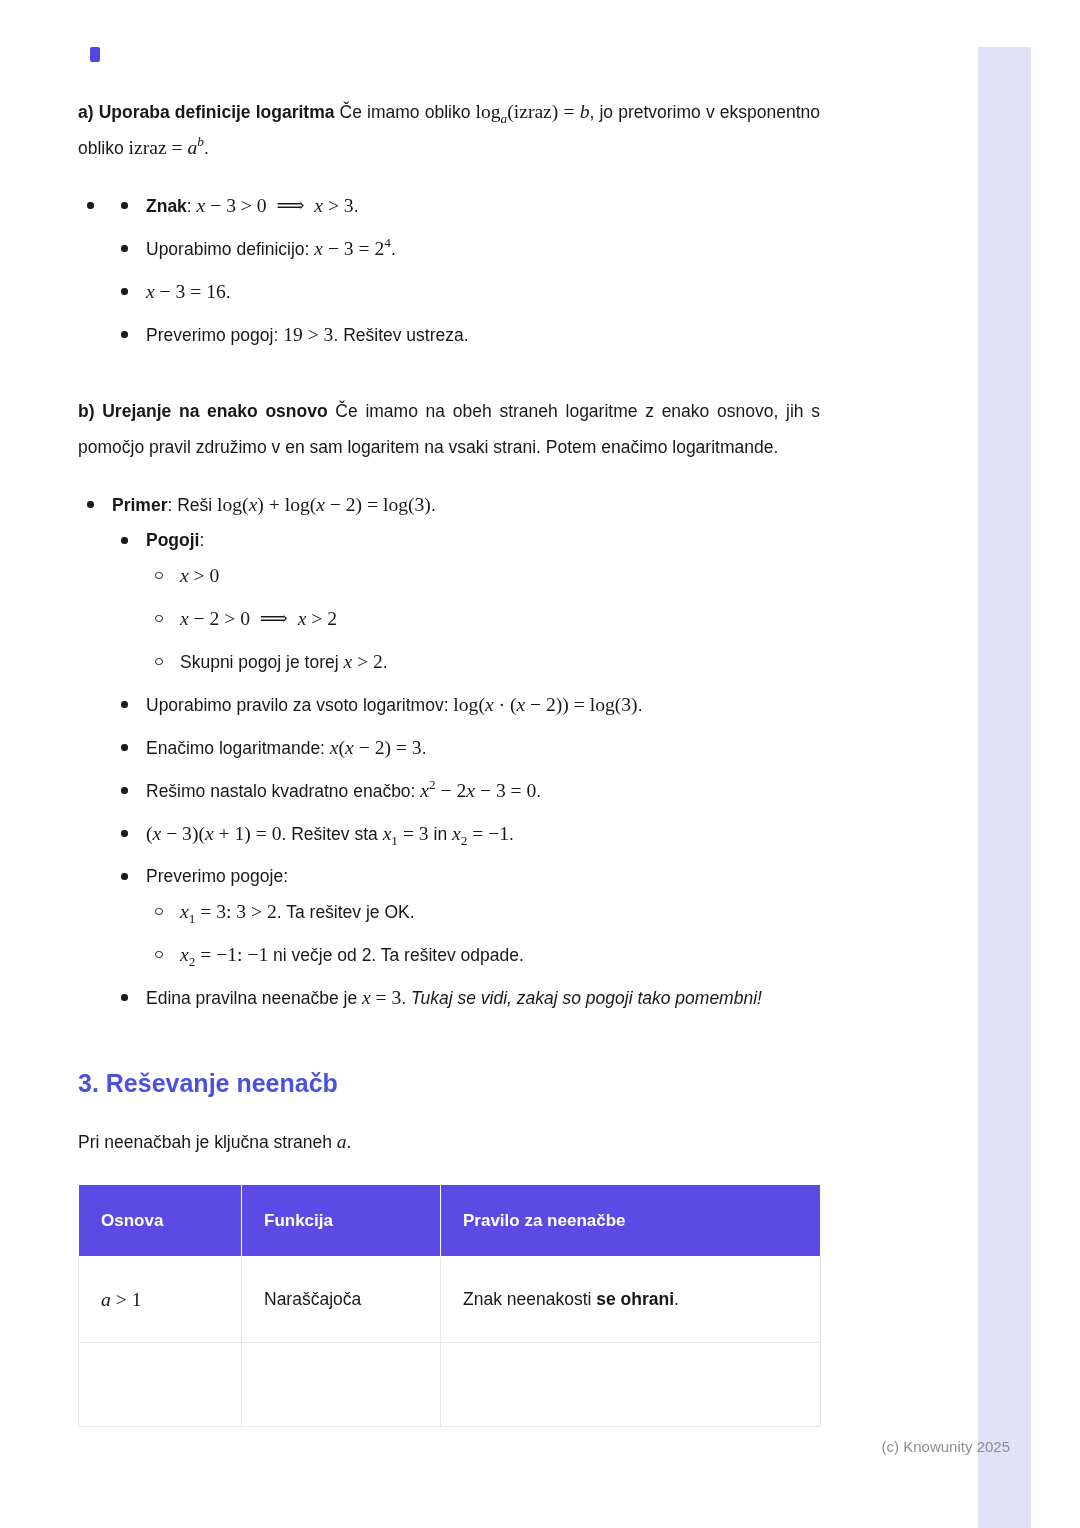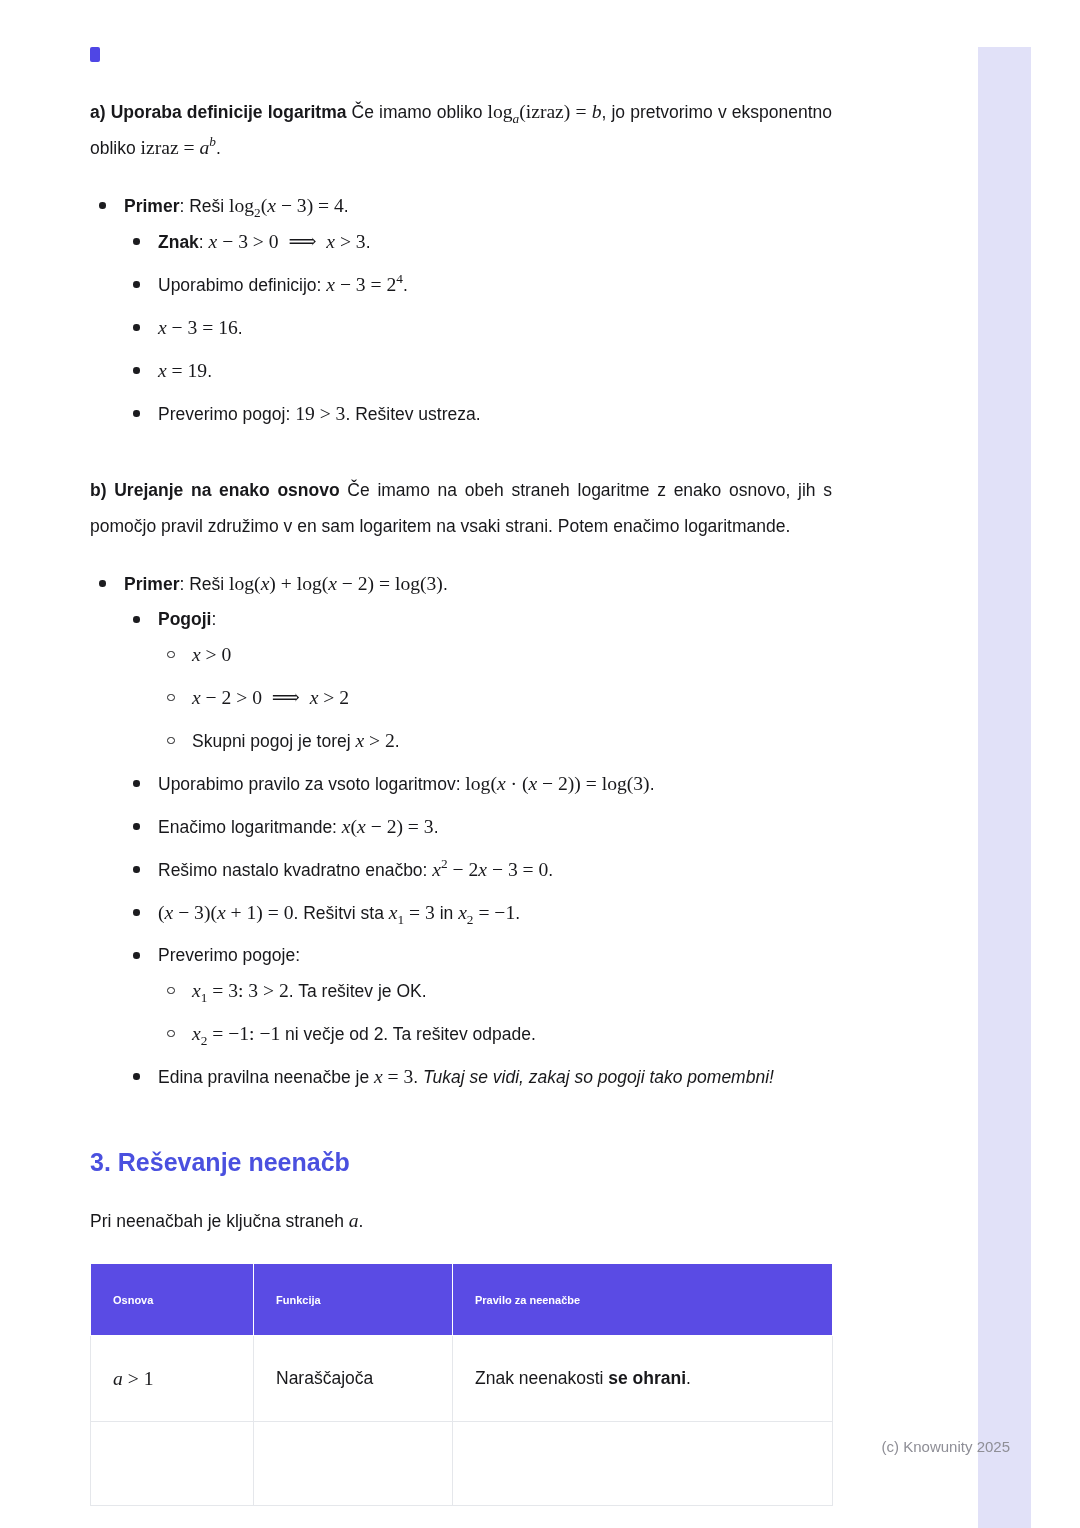--- a/index.html
+++ b/index.html
@@ -18,21 +18,21 @@
   .marker {
     position: absolute;
     left: 90px; top: 47px;
     width: 10px; height: 15px;
     border-radius: 2px;
     background: var(--accent, #4f46e5);
   }
 
   .content {
     position: absolute;
-    left: 90px; top: 0;
+    left: 78px; top: 0;
     width: 742px;
     font-size: 17.5px;
   }
 
   .para { line-height: 36px; margin-top: 24px; }
   .para.justify { text-align: justify; margin-top: 40px; }
   .para.first { margin-top: 94px; }
 
   ul.lvl { list-style: none; margin-top: 22px; }
   ul.lvl ul.lvl { margin-top: 0; }
@@ -81,21 +81,21 @@
     border-collapse: collapse;
     table-layout: fixed;
   }
   .rules th {
     background: var(--table_header, #5a4be4);
     color: #ffffff;
     font-weight: 700;
     text-align: left;
     padding: 0 22px;
     height: 72px;
-    font-size: 11px;
+    font-size: 17px;
     border: 1px solid #ffffff;
   }
   .rules td {
     border: 1px solid var(--border, #e5e7eb);
     padding: 0 22px;
     height: 86px;
     font-size: 17.5px;
     background: #ffffff;
     vertical-align: middle;
   }
@@ -126,26 +126,24 @@
 <div class="page">
 
   <div class="marker"></div>
 
   <div class="content">
 
     <p class="para justify first"><span class="seg-b">a) Uporaba definicije logaritma</span><span class="seg-t"> Če imamo obliko </span><span class="seg-m">log<sub><i>a</i></sub>(izraz) = <i>b</i></span><span class="seg-t">, jo pretvorimo v eksponentno obliko </span><span class="seg-m">izraz = <i>a</i><sup><i>b</i></sup></span><span class="seg-t">.</span></p>
 
     <ul class="lvl l1">
       <li>
-        <div class="li-text"><span class="seg-b">Primer</span><span class="seg-t">: Reši </span><span class="seg-m">log<sub>2</sub>(<i>x</i> − 3) = 4</span><span class="seg-t">.</span></div>
         <ul class="lvl l2">
           <li><span class="seg-b">Znak</span><span class="seg-t">: </span><span class="seg-m"><i>x</i> − 3 &gt; 0 &nbsp;⟹&nbsp; <i>x</i> &gt; 3</span><span class="seg-t">.</span></li>
           <li><span class="seg-t">Uporabimo definicijo: </span><span class="seg-m"><i>x</i> − 3 = 2<sup>4</sup></span><span class="seg-t">.</span></li>
           <li><span class="seg-m"><i>x</i> − 3 = 16</span><span class="seg-t">.</span></li>
-          <li><span class="seg-m"><i>x</i> = 19</span><span class="seg-t">.</span></li>
           <li><span class="seg-t">Preverimo pogoj: </span><span class="seg-m">19 &gt; 3</span><span class="seg-t">. Rešitev ustreza.</span></li>
         </ul>
       </li>
     </ul>
 
     <p class="para justify"><span class="seg-b">b) Urejanje na enako osnovo</span><span class="seg-t"> Če imamo na obeh straneh logaritme z enako osnovo, jih s pomočjo pravil združimo v en sam logaritem na vsaki strani. Potem enačimo logaritmande.</span></p>
 
     <ul class="lvl l1">
       <li>
         <div class="li-text"><span class="seg-b">Primer</span><span class="seg-t">: Reši </span><span class="seg-m">log(<i>x</i>) + log(<i>x</i> − 2) = log(3)</span><span class="seg-t">.</span></div>
@@ -154,21 +152,21 @@
             <div class="li-text"><span class="seg-b">Pogoji</span><span class="seg-t">:</span></div>
             <ul class="lvl l3">
               <li><span class="seg-m"><i>x</i> &gt; 0</span></li>
               <li><span class="seg-m"><i>x</i> − 2 &gt; 0 &nbsp;⟹&nbsp; <i>x</i> &gt; 2</span></li>
               <li><span class="seg-t">Skupni pogoj je torej </span><span class="seg-m"><i>x</i> &gt; 2</span><span class="seg-t">.</span></li>
             </ul>
           </li>
           <li><span class="seg-t">Uporabimo pravilo za vsoto logaritmov: </span><span class="seg-m">log(<i>x</i> · (<i>x</i> − 2)) = log(3)</span><span class="seg-t">.</span></li>
           <li><span class="seg-t">Enačimo logaritmande: </span><span class="seg-m"><i>x</i>(<i>x</i> − 2) = 3</span><span class="seg-t">.</span></li>
           <li><span class="seg-t">Rešimo nastalo kvadratno enačbo: </span><span class="seg-m"><i>x</i><sup>2</sup> − 2<i>x</i> − 3 = 0</span><span class="seg-t">.</span></li>
-          <li><span class="seg-m">(<i>x</i> − 3)(<i>x</i> + 1) = 0</span><span class="seg-t">. Rešitvi sta </span><span class="seg-m"><i>x</i><sub>1</sub> = 3</span><span class="seg-t"> in </span><span class="seg-m"><i>x</i><sub>2</sub> = −1</span><span class="seg-t">.</span></li>
+          <li><span class="seg-m">(<i>x</i> − 3)(<i>x</i> + 1) = 0</span><span class="seg-t">. Rešitev sta </span><span class="seg-m"><i>x</i><sub>1</sub> = 3</span><span class="seg-t"> in </span><span class="seg-m"><i>x</i><sub>2</sub> = −1</span><span class="seg-t">.</span></li>
           <li>
             <div class="li-text"><span class="seg-t">Preverimo pogoje:</span></div>
             <ul class="lvl l3">
               <li><span class="seg-m"><i>x</i><sub>1</sub> = 3: 3 &gt; 2</span><span class="seg-t">. Ta rešitev je OK.</span></li>
               <li><span class="seg-m"><i>x</i><sub>2</sub> = −1: −1</span><span class="seg-t"> ni večje od 2. Ta rešitev odpade.</span></li>
             </ul>
           </li>
           <li><span class="seg-t">Edina pravilna neenačbe je </span><span class="seg-m"><i>x</i> = 3</span><span class="seg-t">. </span><span class="seg-i">Tukaj se vidi, zakaj so pogoji tako pomembni!</span></li>
         </ul>
       </li>

